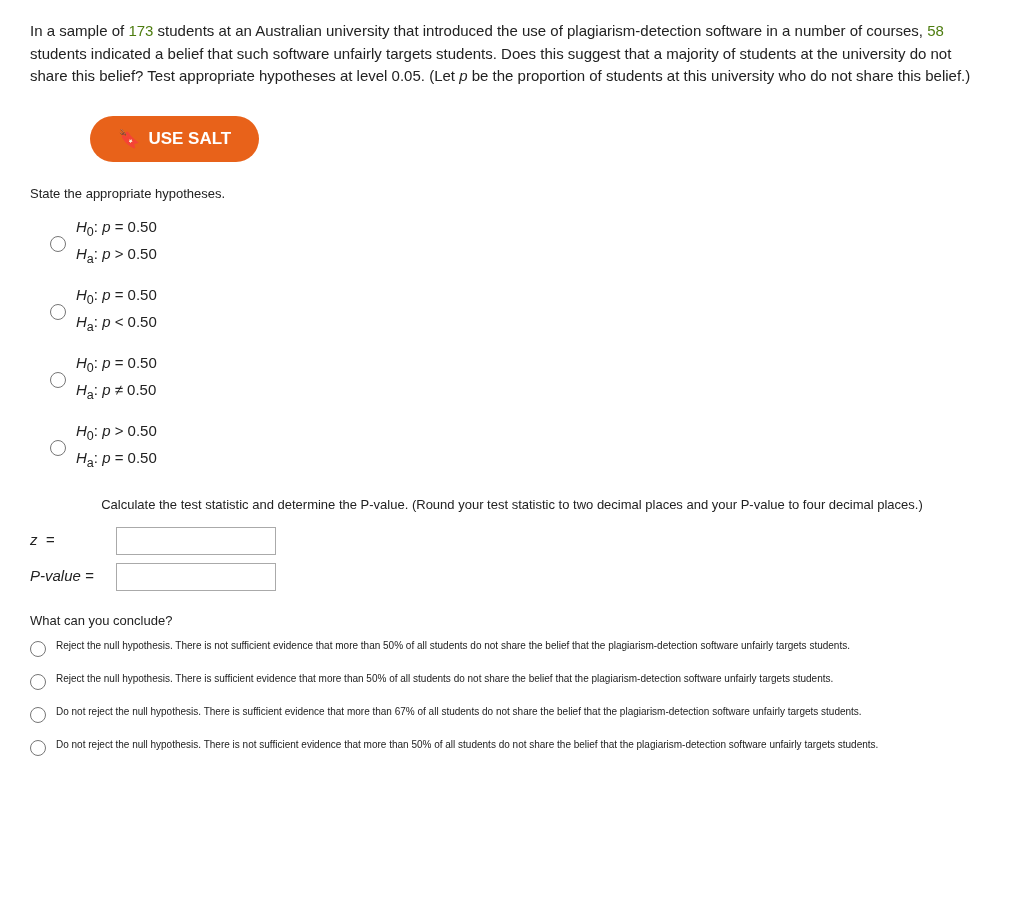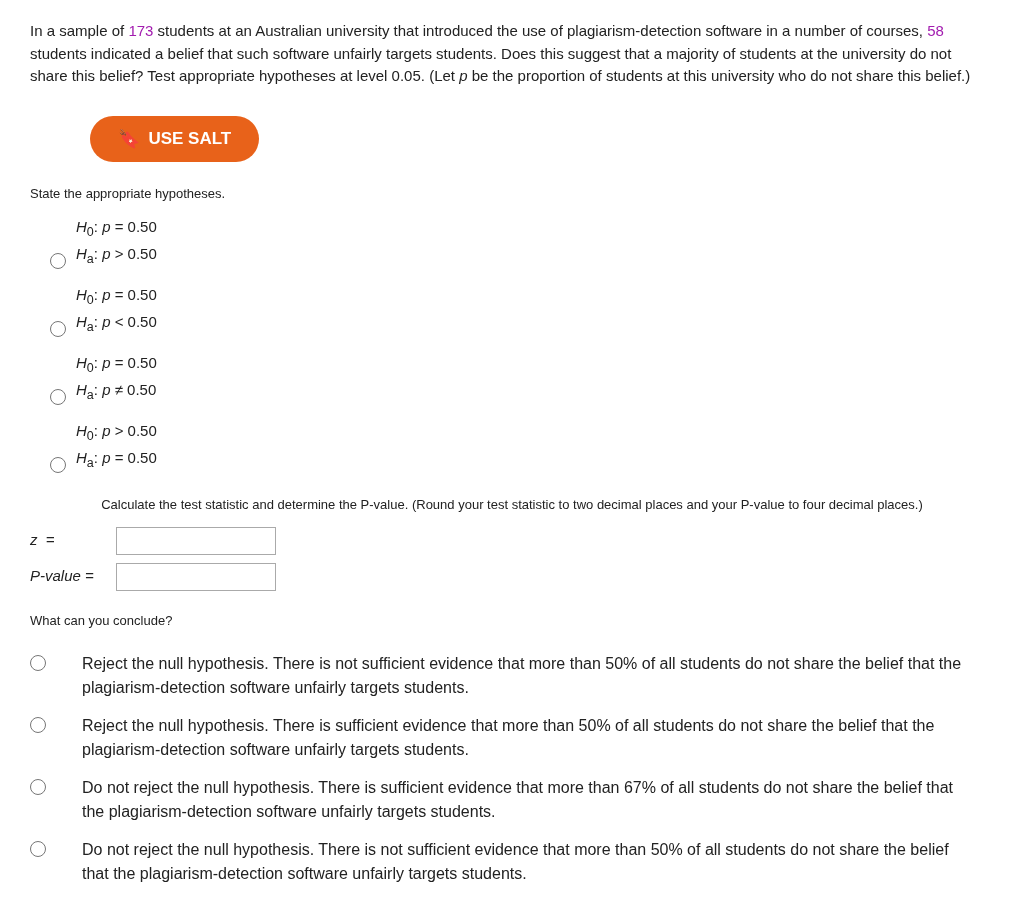--- a/index.html
+++ b/index.html
@@ -13,21 +13,21 @@
       color: #222;
       background: #fff;
       padding: 20px 30px;
       line-height: 1.5;
     }
     .intro-text {
       max-width: 960px;
       margin-bottom: 18px;
     }
     .highlight-red {
-      color: #a21caf;
+      color: #4d7c0f;
       font-weight: normal;
     }
     .use-salt-btn {
       display: inline-flex;
       align-items: center;
       gap: 8px;
       background-color: #e8621a;
       color: #fff;
       border: none;
       border-radius: 30px;
@@ -46,21 +46,21 @@
       font-weight: normal;
     }
     .hypotheses-section {
       margin-bottom: 22px;
     }
     .radio-group {
       margin-left: 20px;
     }
     .radio-option {
       display: flex;
-      align-items: flex-end;
+      align-items: center;
       margin-bottom: 14px;
     }
     .radio-option input[type="radio"] {
       margin-top: 3px;
       margin-right: 10px;
       width: 16px;
       height: 16px;
       flex-shrink: 0;
     }
     .hypothesis-lines {
@@ -93,39 +93,38 @@
       border: 1px solid #aaa;
       padding: 4px 6px;
       font-size: 15px;
       width: 160px;
       height: 28px;
     }
     .conclude-section {
       margin-top: 18px;
     }
     .conclude-section .section-label {
-      margin-bottom: 22px;
+      margin-bottom: 8px;
     }
     .conclude-option {
       display: flex;
       align-items: flex-start;
       margin-bottom: 14px;
     }
     .conclude-option input[type="radio"] {
       margin-top: 3px;
       margin-right: 10px;
       width: 16px;
       height: 16px;
       flex-shrink: 0;
     }
     .conclude-option .option-text {
-      font-size: 16px;
+      font-size: 10px;
       line-height: 1.5;
       max-width: 880px;
-      margin-left: 26px;
     }
   </style>
 </head>
 <body>
 
 
 
 
 <div class="intro-text">
   <span>In a sample of </span><span class="highlight-red">173</span><span> students at an Australian university that introduced the use of plagiarism-detection software in a number of courses, </span><span class="highlight-red">58</span><span> students indicated a belief that such software unfairly targets students. Does this suggest that a majority of students at the university do not share this belief? Test appropriate hypotheses at level 0.05. (Let </span><em>p</em><span> be the proportion of students at this university who do not share this belief.)</span>

